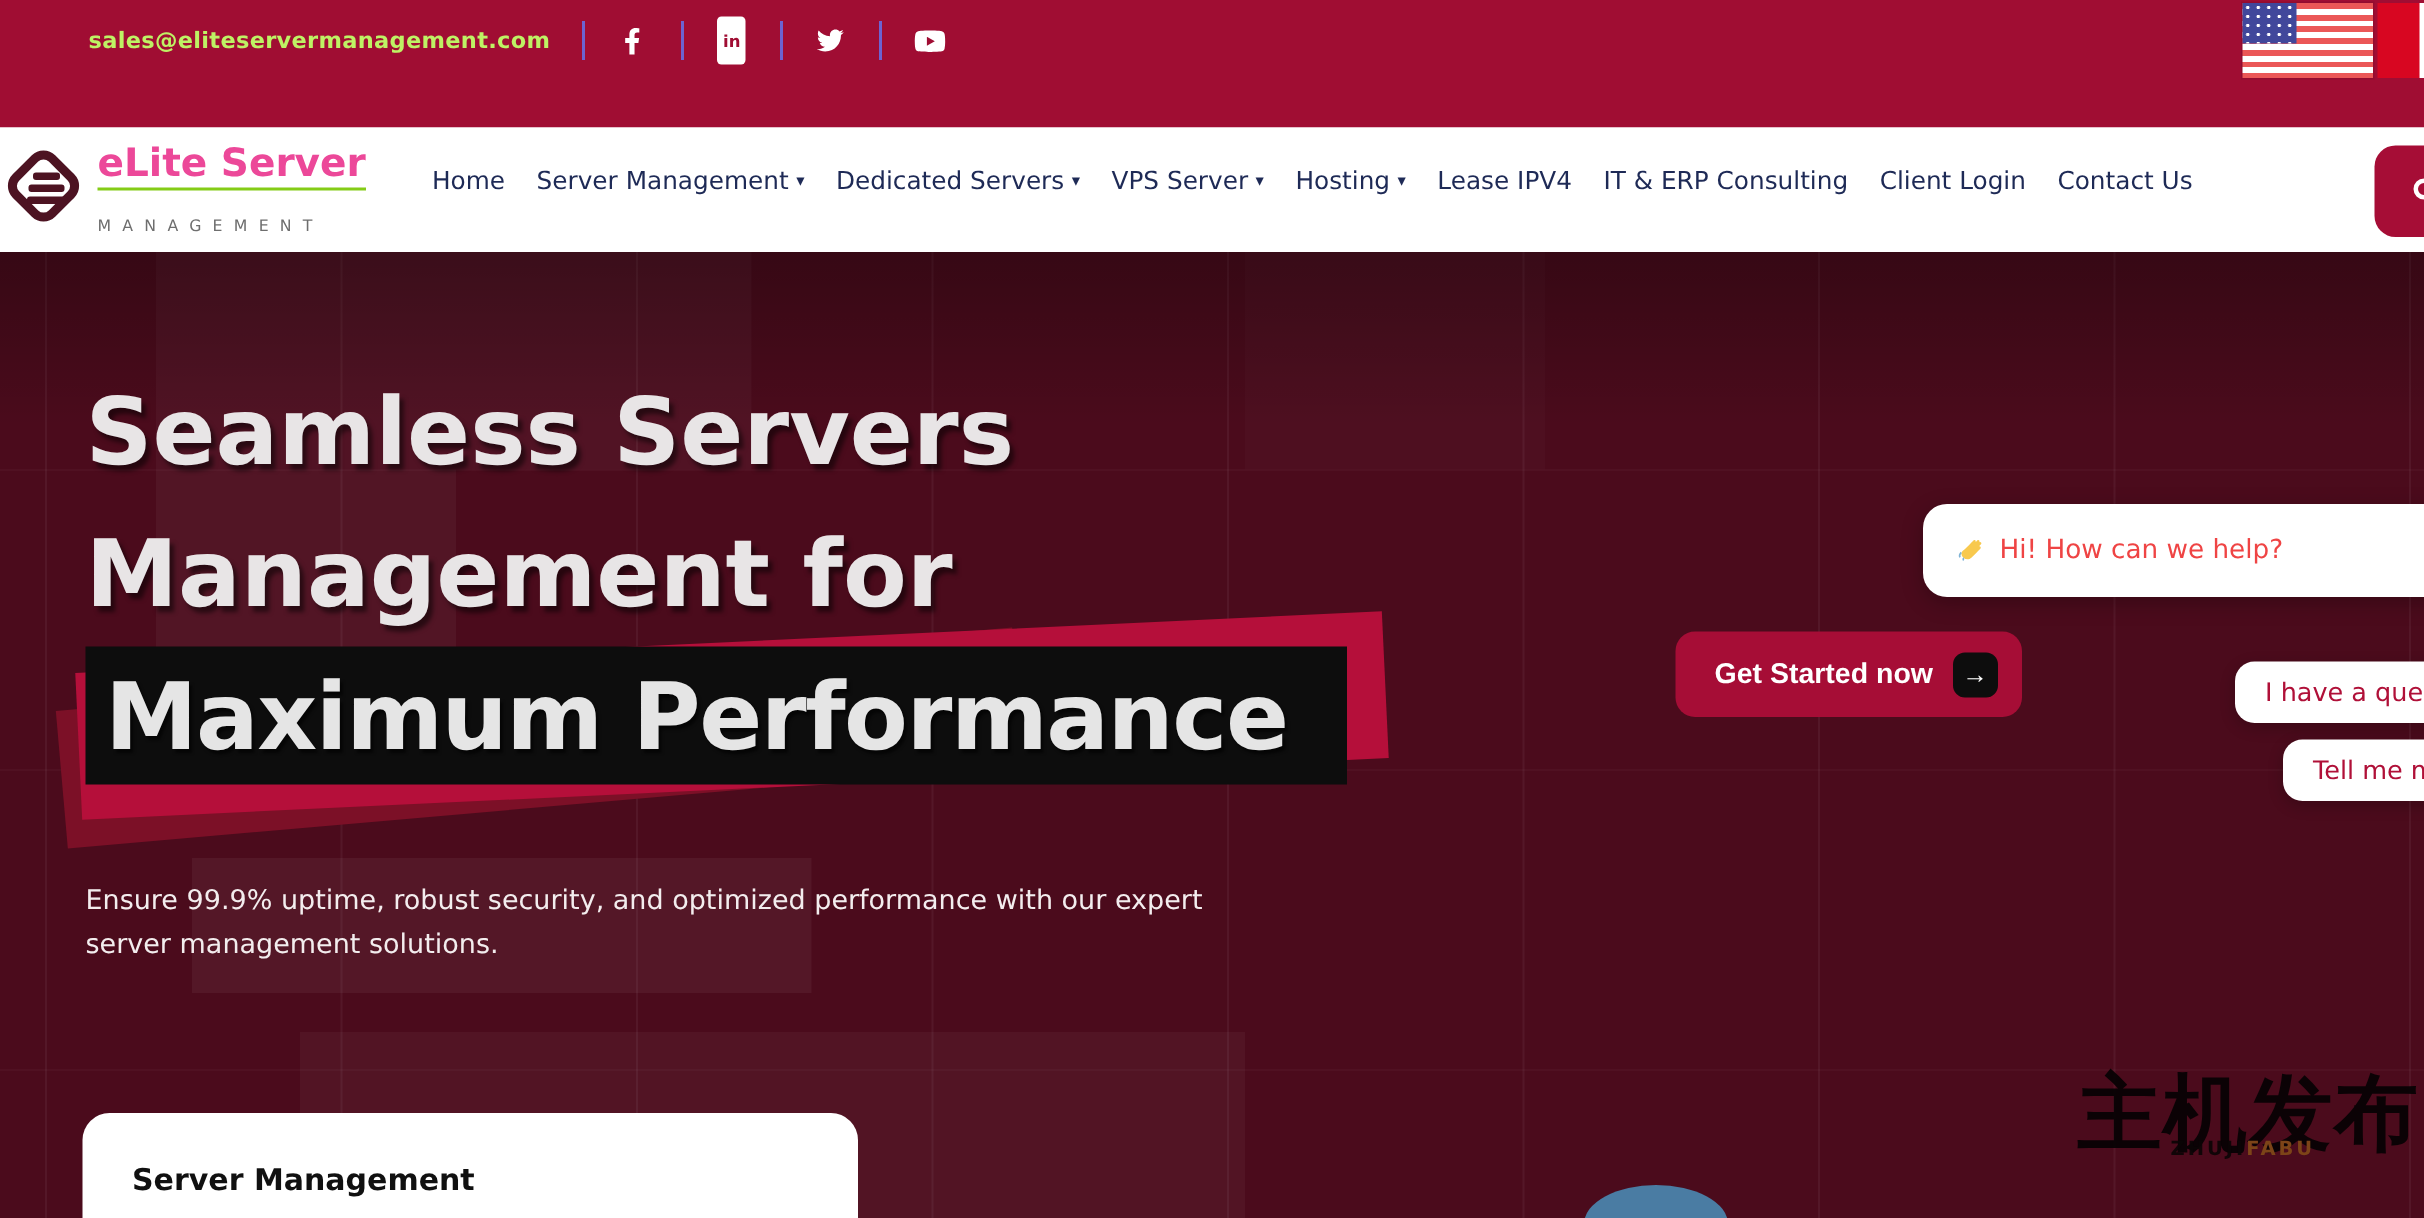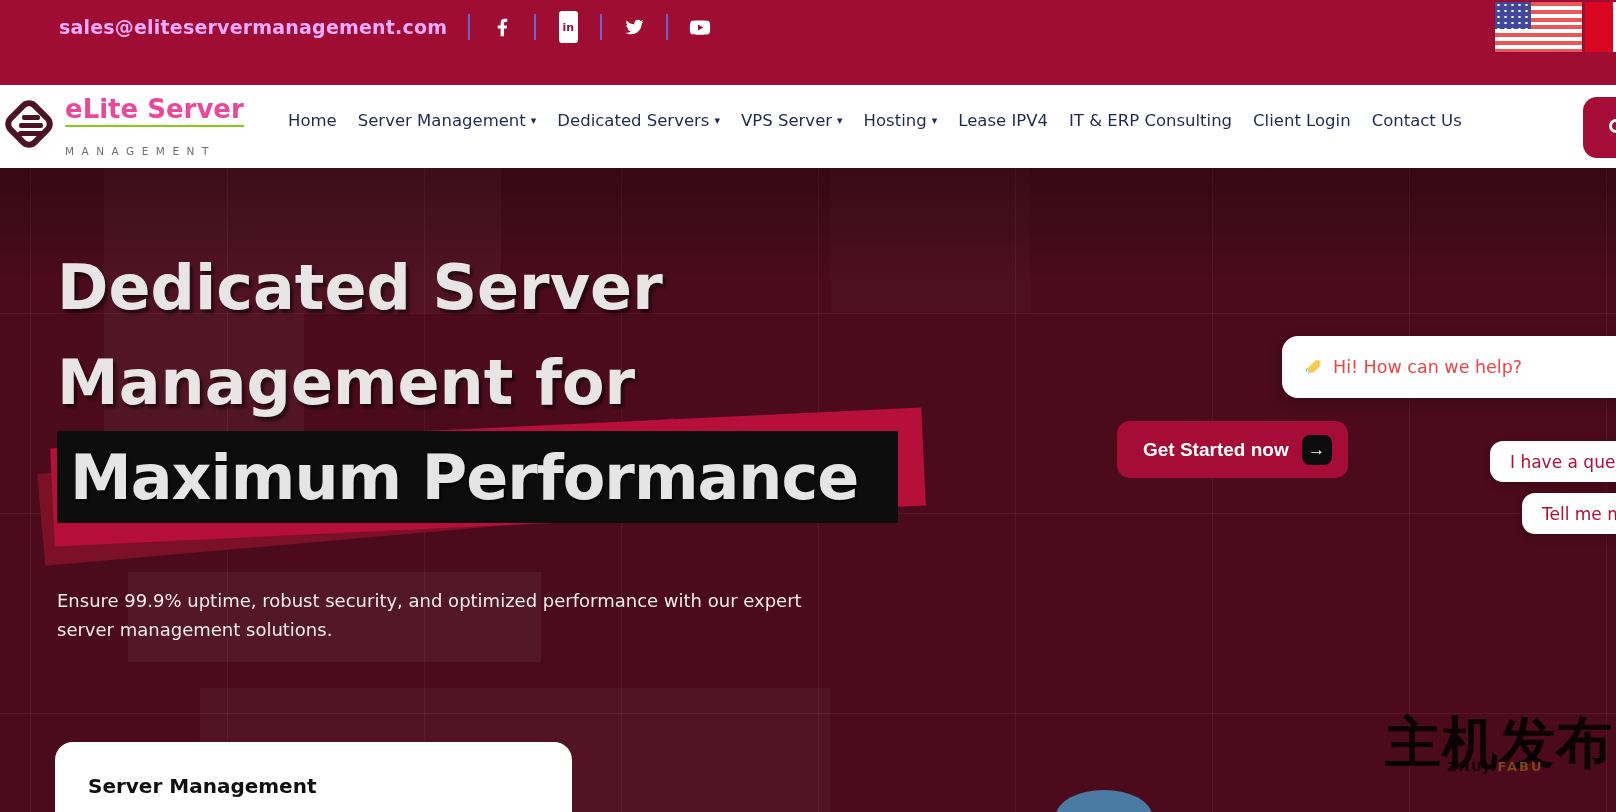--- a/index.html
+++ b/index.html
@@ -2,21 +2,21 @@
 <html><head>
 <meta charset="utf-8">
 <style>
   * { margin:0; padding:0; box-sizing:border-box; }
   html,body { width:1616px; height:812px; overflow:hidden; }
   body { font-family:"DejaVu Sans","Liberation Sans",sans-serif; position:relative; background:#fff; }
 
   
   .topbar { position:absolute; left:0; top:0; width:1616px; height:85px; background:#a00d33; }
   .topbar-inner { display:flex; align-items:center; height:54px; padding-left:59px; }
-  .email { color:#f0abfc; font-size:19px; font-weight:bold; letter-spacing:.2px; text-decoration:none; }
+  .email { color:#bef264; font-size:15px; font-weight:bold; letter-spacing:.2px; text-decoration:none; }
   .tb-divider { width:2px; height:26px; background:#6c63d2; margin:0 21px; }
   .soc { width:22px; height:22px; display:flex; align-items:center; justify-content:center; cursor:pointer; }
   .li-box { width:19px; height:32px; background:#fff; border-radius:3px; color:#a00d33; font-size:11px; font-weight:bold; display:flex; align-items:center; justify-content:center; }
   .flag-us { position:absolute; right:34px; top:2px; width:87px; height:50px;
     background:repeating-linear-gradient(#eb5757 0 3.9px,#fff 3.9px 7.8px); box-shadow:0 0 0 1px rgba(0,0,0,.08); cursor:pointer; }
   .flag-us .canton { position:absolute; left:0; top:0; width:36px; height:27px; background:#41479b;
     background-image:radial-gradient(#fff 1px, transparent 1.4px); background-size:7px 6px; }
   .flag-partial { position:absolute; right:0; top:2px; width:31px; height:50px; background:#d80621; cursor:pointer; }
   .flag-partial .white-edge { position:absolute; right:0; top:0; width:3px; height:100%; background:#fff; }
 
@@ -184,21 +184,21 @@
 <div class="hero">
   <div class="grid"></div>
   <div class="patch p1"></div>
   <div class="patch p2"></div>
   <div class="patch p3"></div>
   <div class="patch p4"></div>
   <div class="patch p5"></div>
   <div class="hero-shade"></div>
 
   <h1 class="headline">
-    <div>Dedicated Server</div>
+    <div>Seamless Servers</div>
     <div>Management for</div>
   </h1>
 
   <div class="swoosh-dark"></div>
   <div class="swoosh"></div>
   <div class="highlight-box">
     <span class="highlight-text">Maximum Performance</span>
   </div>
 
   <p class="hero-par">Ensure 99.9% uptime, robust security, and optimized performance with our expert server management solutions.</p>

